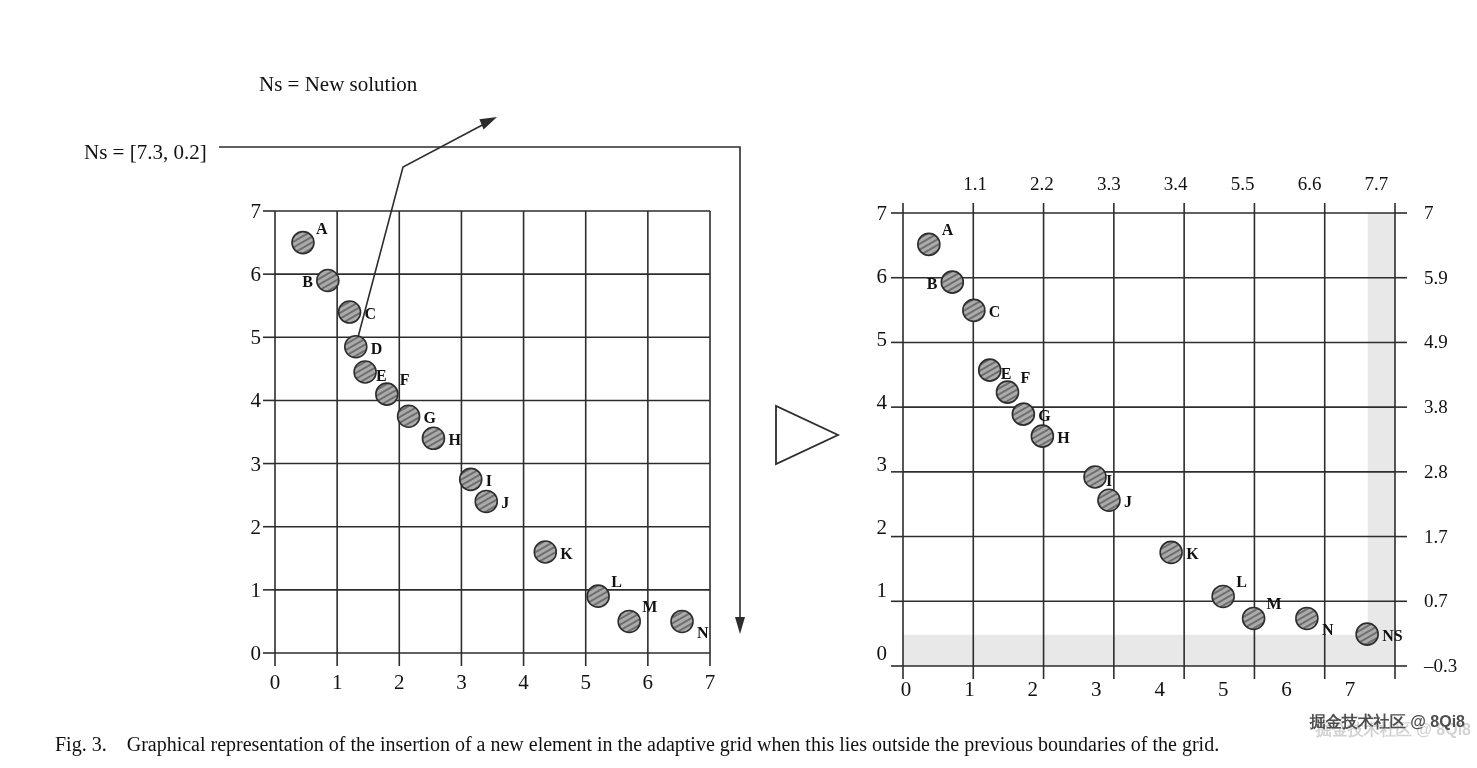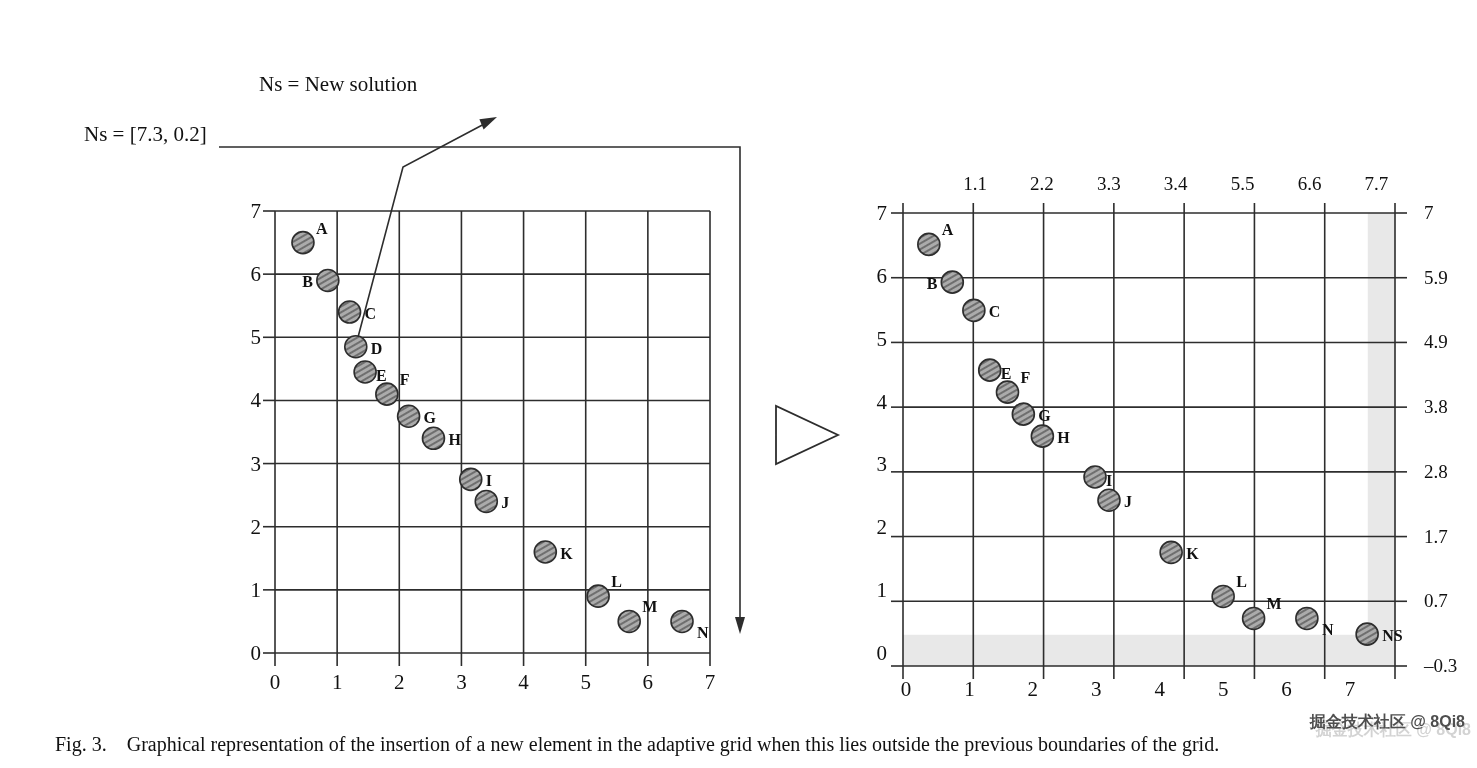--- a/index.html
+++ b/index.html
@@ -1,19 +1,19 @@
 <!DOCTYPE html>
 <html><head>
 <meta charset="utf-8">
 <style>
   html,body{margin:0;padding:0;background:#ffffff;}
   .canvas{position:relative;width:1477px;height:768px;background:#ffffff;overflow:hidden;
           font-family:"Liberation Serif",serif;color:#111;}
   .ns-def{position:absolute;left:259px;top:72px;font-size:21px;}
-  .ns-val{position:absolute;left:84px;top:122px;font-size:21px;}
+  .ns-val{position:absolute;left:84px;top:140px;font-size:21px;}
   #fig-svg{position:absolute;left:0;top:0;}
   .caption{position:absolute;left:55px;top:733px;width:1420px;font-size:20px;white-space:nowrap;}
   .caption .pfx{margin-right:20px;}
   .watermark{position:absolute;right:12px;top:712px;font-family:"Liberation Sans","DejaVu Sans",sans-serif;
              font-weight:bold;font-size:16px;line-height:1.2;}
   .wm-ghost{position:absolute;right:-6px;top:8px;color:#d3d3d3;white-space:nowrap;}
   .wm-main{position:relative;color:#4e4e4e;white-space:nowrap;}
   text{font-family:"Liberation Serif",serif;}
 </style>
 </head>

